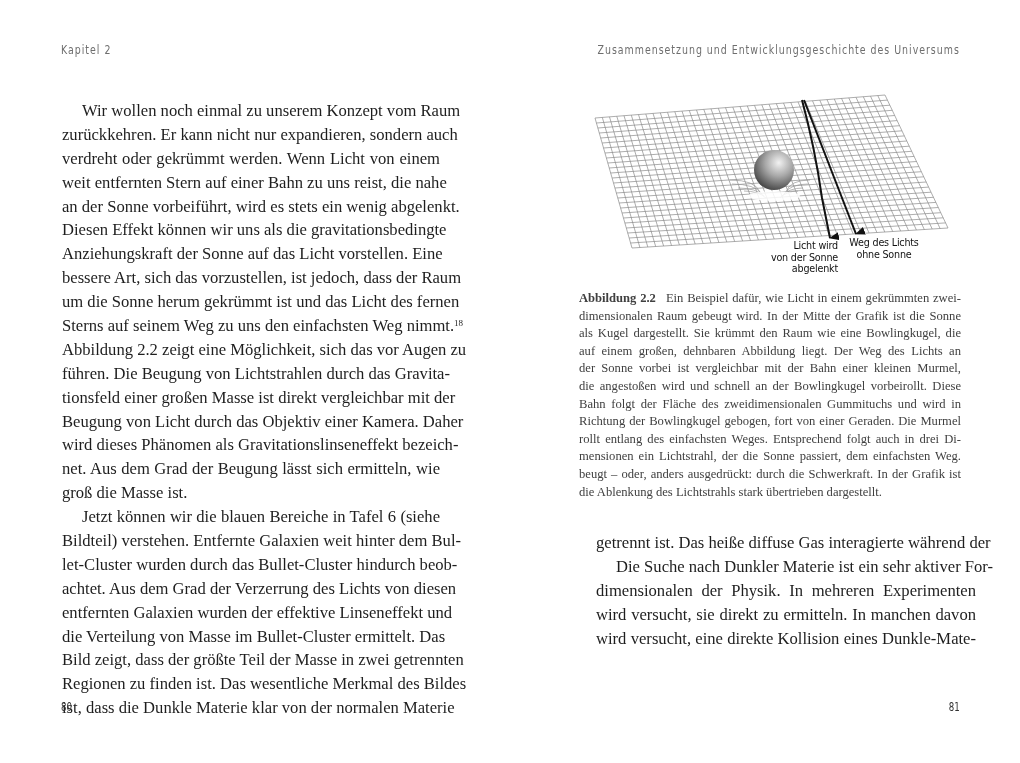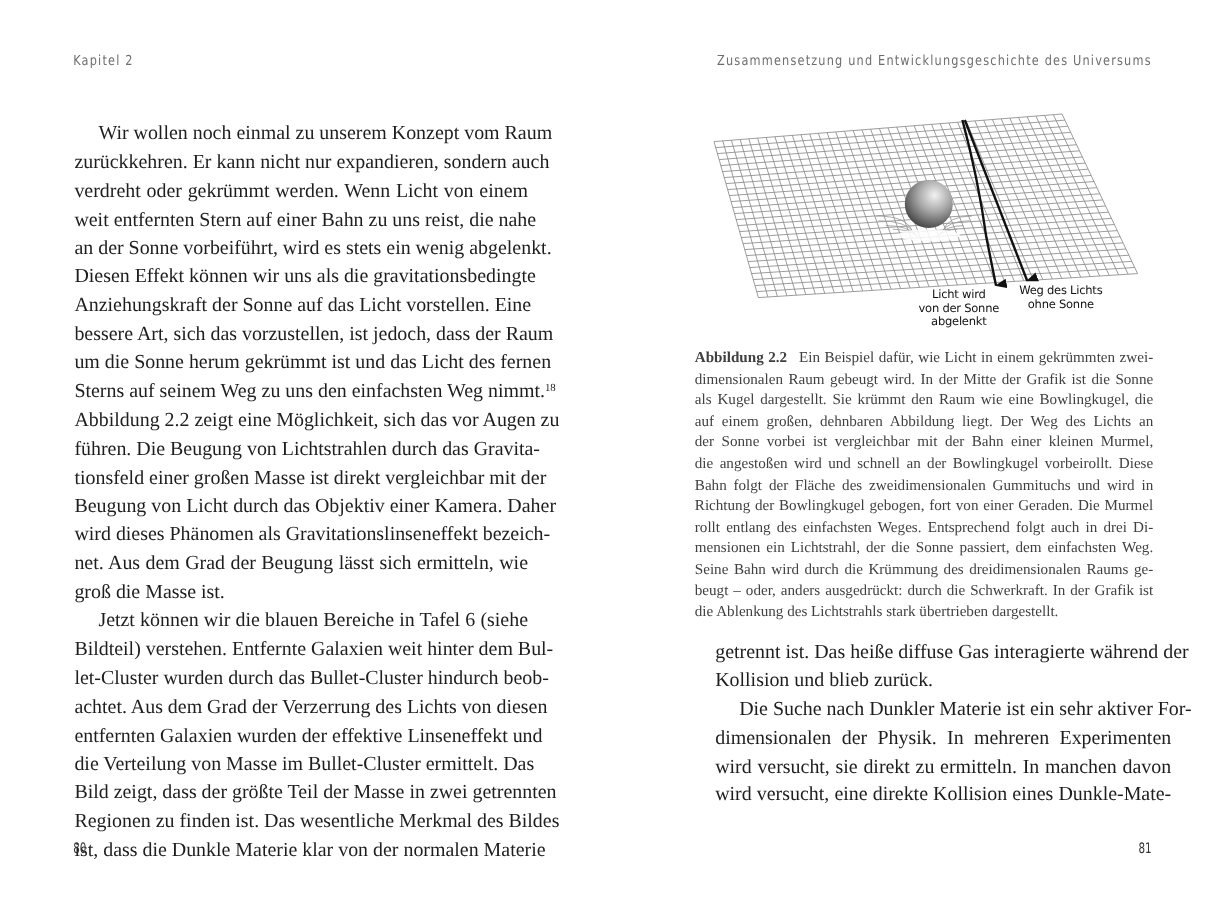--- a/index.html
+++ b/index.html
@@ -26,21 +26,21 @@
   .left-text { left: 62px; top: 99px; width: 378px; }
   .right-text-bottom { left: 86px; top: 531px; width: 380px; }
   sup { font-size: 9px; vertical-align: top; position: relative; top: -2px; }
   .figure { position: absolute; left: 80px; top: 88px; width: 380px; height: 195px; }
   .figure svg { position: absolute; left: 0; top: 0; }
   .fig-label {
     position: absolute; font-family: "DejaVu Sans", sans-serif;
     font-size: 9.6px; line-height: 11.5px; color: #111; white-space: nowrap;
     letter-spacing: -0.2px;
   }
-  .fig-label-deflected { left: 170px; top: 152px; text-align: center; width: 78px; }
+  .fig-label-deflected { left: 170px; top: 152px; text-align: right; width: 78px; }
   .fig-label-straight { left: 254px; top: 149px; text-align: center; width: 80px; }
   .caption {
     position: absolute; left: 69px; top: 290px; width: 382px;
     font-family: "Liberation Serif", serif; font-size: 12.6px; line-height: 17.6px; color: #404040;
   }
   .caption .line { display: block; text-align: justify; text-align-last: justify; height: 17.6px; white-space: nowrap; }
   .caption .line.last { text-align-last: left; }
   .caption .fig-num { font-weight: bold; margin-right: 10px; }
   .folio {
     position: absolute; top: 700px; font-family: "DejaVu Sans Condensed", "DejaVu Sans", sans-serif;
@@ -138,28 +138,26 @@
     <span class="line"><span class="fig-num">Abbildung 2.2</span><span>Ein Beispiel dafür, wie Licht in einem gekrümmten zwei-</span></span>
     <span class="line">dimensionalen Raum gebeugt wird. In der Mitte der Grafik ist die Sonne</span>
     <span class="line">als Kugel dargestellt. Sie krümmt den Raum wie eine Bowlingkugel, die</span>
     <span class="line">auf einem großen, dehnbaren Abbildung liegt. Der Weg des Lichts an</span>
     <span class="line">der Sonne vorbei ist vergleichbar mit der Bahn einer kleinen Murmel,</span>
     <span class="line">die angestoßen wird und schnell an der Bowlingkugel vorbeirollt. Diese</span>
     <span class="line">Bahn folgt der Fläche des zweidimensionalen Gummituchs und wird in</span>
     <span class="line">Richtung der Bowlingkugel gebogen, fort von einer Geraden. Die Murmel</span>
     <span class="line">rollt entlang des einfachsten Weges. Entsprechend folgt auch in drei Di-</span>
     <span class="line">mensionen ein Lichtstrahl, der die Sonne passiert, dem einfachsten Weg.</span>
-    <span class="line">Seine Bahn wird durch die Krümmung des dreidimensionalen Raums ge-</span>
     <span class="line">beugt – oder, anders ausgedrückt: durch die Schwerkraft. In der Grafik ist</span>
     <span class="line last">die Ablenkung des Lichtstrahls stark übertrieben dargestellt.</span>
   </div>
 
   <div class="body-text right-text-bottom">
     <span class="line">getrennt ist. Das heiße diffuse Gas interagierte während der</span>
-    <span class="line last">Kollision und blieb zurück.</span>
     <span class="line indent">Die Suche nach Dunkler Materie ist ein sehr aktiver For-</span>
     <span class="line">dimensionalen der Physik. In mehreren Experimenten</span>
     <span class="line">wird versucht, sie direkt zu ermitteln. In manchen davon</span>
     <span class="line">wird versucht, eine direkte Kollision eines Dunkle-Mate-</span>
   </div>
 
   <div class="folio folio-right">81</div>
 </div>
 
 </body></html>

